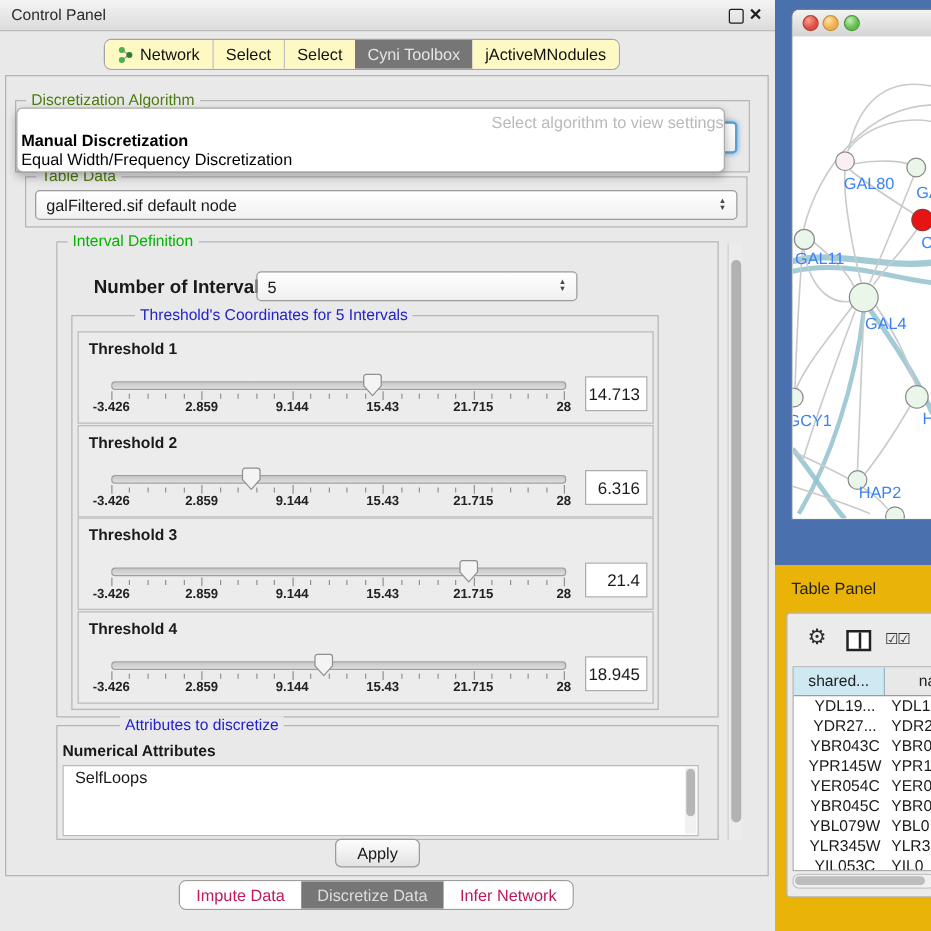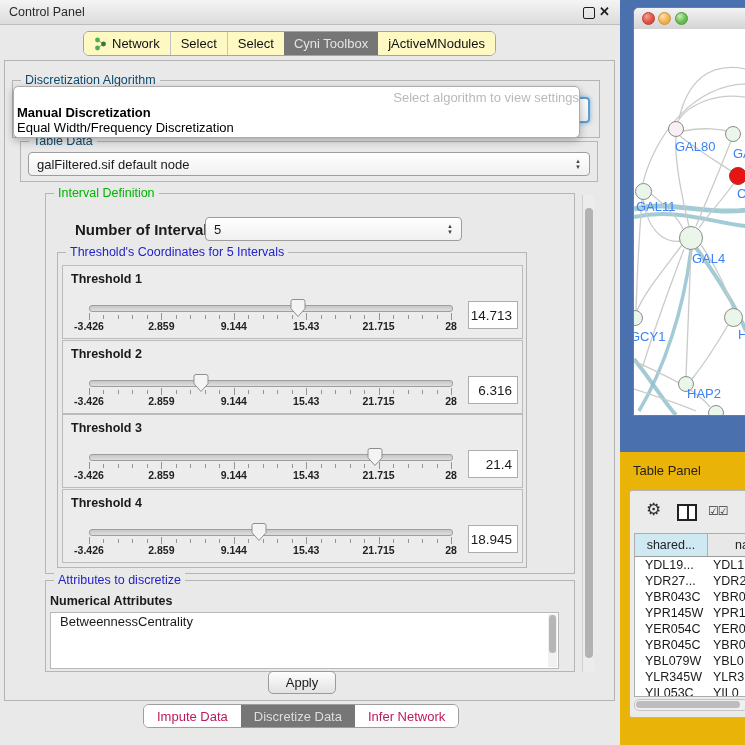--- a/index.html
+++ b/index.html
@@ -18,23 +18,23 @@
   .seg{display:flex;align-items:center;justify-content:center;font-size:13px;padding:0 10px;
        background:#fef9c3;color:#111;white-space:nowrap;}
   .seg.sep{border-left:1px solid #c2c2c2;}
   .seg.sel{background:#767676;color:#e4e4e4;border-left:none;}
   .neticon{width:13px;height:14px;margin-right:5px;}
   
   .outer{left:4px;top:60px;width:609px;height:639px;border:1px solid #b3b3b3;background:#e9e9e9;}
   
   .group{border:1px solid #b5b5b5;background:transparent;}
   .gtitle{position:absolute;top:-8px;left:8px;background:#e9e9e9;padding:0 4px;font-size:12.5px;}
-  .gt-plain{color:#0c4a6e;}
+  .gt-plain{color:#4d7c0f;}
   .gt-green{color:#00b400;}
-  .gt-blue{color:#2222cc;}
+  .gt-blue{color:#2222cc;margin-left:42px;}
   
   .combo{background:linear-gradient(#ffffff,#f0f0f0);border:1px solid #9d9d9d;border-radius:4px;
          font-size:13px;display:flex;align-items:center;}
   .combo .ctext{padding-left:8px;flex:1;}
   .carrows{width:14px;font-size:6px;line-height:6px;color:#444;text-align:center;margin-right:4px;}
   .combo.focused{border:2px solid #5a9fd4;box-shadow:0 0 4px rgba(90,159,212,.8);}
   
   .popup{left:13px;top:86px;width:565px;height:50px;background:#fff;border:1px solid #ababab;
          border-radius:5px;box-shadow:0 3px 8px rgba(0,0,0,.28);z-index:20;}
   .popup .hint{top:3px;left:0;width:100%;text-align:right;color:#b9b9b9;font-size:13px;}
@@ -90,21 +90,21 @@
   .tp-inset{left:9px;top:38px;width:120px;height:226px;border:1px solid #b4b4b4;border-radius:3px;background:#ebebeb;}
   .gear{left:16px;top:10px;font-size:17px;color:#2e2e2e;line-height:17px;}
   .colicon{left:47px;top:13px;width:16px;height:13px;border:2px solid #222;background:#fff;}
   .colicon i{position:absolute;left:50%;top:0;width:2px;height:100%;background:#222;}
   .cbchecks{left:78px;top:13px;font-size:12px;letter-spacing:-1px;color:#333;}
   .ttable{left:4px;top:42px;width:116px;height:162px;background:#fff;border:1px solid #adadad;overflow:hidden;}
   .thead{display:flex;height:22px;border-bottom:1px solid #9b9b9b;}
   .th1{width:72px;background:#cfe9f3;border-right:1px solid #9bb6c2;font-size:12.5px;text-align:center;line-height:22px;color:#222;}
   .th2{flex:1;background:#e8e8e8;font-size:12.5px;text-align:right;line-height:22px;padding-right:2px;color:#222;}
   .trow{display:flex;height:16px;font-size:12.5px;line-height:16px;}
-  .td1{width:72px;padding-left:10px;box-sizing:border-box;white-space:nowrap;overflow:hidden;}
+  .td1{width:72px;padding-left:10px;box-sizing:border-box;white-space:nowrap;overflow:hidden;text-align:center;}
   .td2{flex:1;padding-left:6px;white-space:nowrap;overflow:hidden;}
   .hscroll{left:4px;top:208px;width:112px;height:10px;background:#f0f0f0;border:1px solid #c4c4c4;border-radius:5px;}
   .hthumb{position:absolute;left:1px;top:1px;width:104px;height:7px;background:#bdbdbd;border-radius:4px;}
 </style>
 </head>
 <body>
 
 <div class="abs titlebar">
   <span class="abs tt">Control Panel</span>
   <span class="abs float-ic"></span>
@@ -371,21 +371,21 @@
 
 <div class="abs mscroll">
     <div class="mthumb"></div>
   </div>
 
 <div class="abs group" style="left:45px;top:580px;width:528px;height:90px;">
   <span class="gtitle gt-blue">Attributes to discretize</span>
 </div>
 <span class="abs" style="left:50px;top:594px;font-size:12.5px;font-weight:bold;">Numerical Attributes</span>
 <div class="abs listbox">
-  <div class="li">BetweennessCentrality</div>
+  <div class="li">SelfLoops</div>
   <div class="lscroll">
       <div class="lthumb"></div>
     </div>
 </div>
 
 <div class="abs applybtn">Apply</div>
 
 <div class="abs bsegwrap">
   <div class="bseg">
       <span>Impute Data</span>

